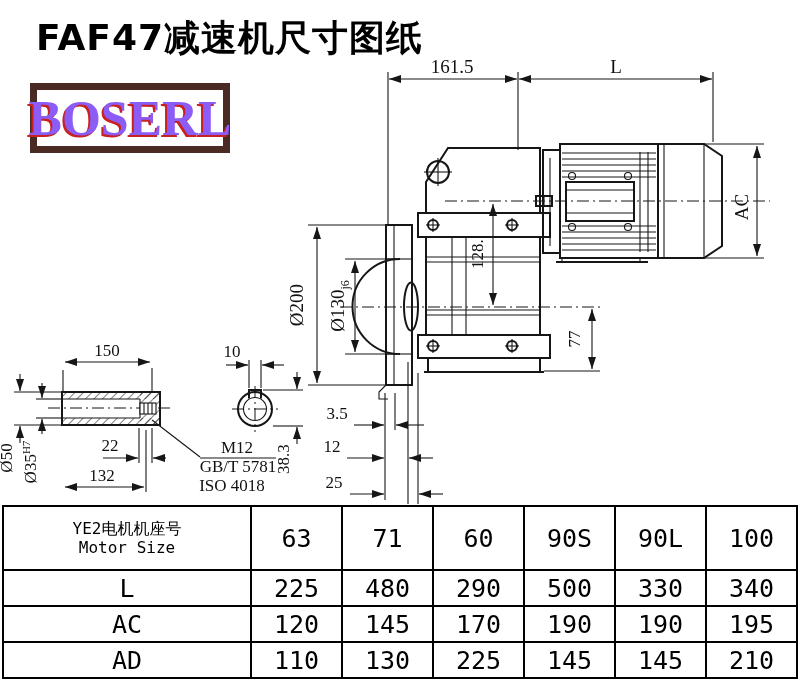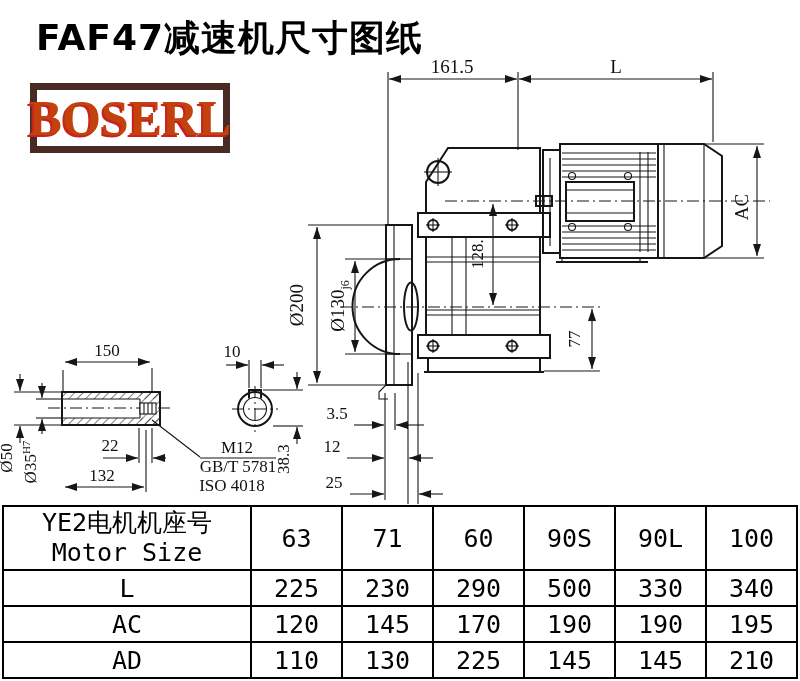--- a/index.html
+++ b/index.html
@@ -3,37 +3,37 @@
 <meta charset="utf-8">
 <style>
   html,body{margin:0;padding:0;background:#fff;}
   .stage{position:relative;width:800px;height:681px;background:#ffffff;overflow:hidden;
          font-family:"DejaVu Sans","Liberation Sans",sans-serif;color:#000;}
   .title{position:absolute;left:36px;top:14px;font-size:36px;font-weight:700;
          letter-spacing:1px;white-space:nowrap;}
   .logo{position:absolute;left:30px;top:83px;width:186px;height:56px;
         border:7px solid #4a2b24;background:#fff;display:flex;align-items:center;justify-content:center;}
   .logo span{font-family:"Liberation Serif","DejaVu Serif",serif;font-weight:700;font-size:50px;
-        color:#c2410c;line-height:1;text-shadow:-2px 2px 0 #c92020;}
+        color:#8b5cf6;line-height:1;text-shadow:-2px 2px 0 #c92020;}
   svg{position:absolute;left:0;top:0;}
   .ol{fill:none;stroke:#161616;stroke-width:2;stroke-linejoin:miter;}
   .tn{fill:none;stroke:#161616;stroke-width:1.1;}
   .dm{fill:none;stroke:#161616;stroke-width:1.1;}
   .cl{fill:none;stroke:#161616;stroke-width:1;stroke-dasharray:12 4 2 4;}
   .dt{font-family:"Liberation Serif","DejaVu Serif",serif;font-size:17px;fill:#111;}
   .dt19{font-family:"Liberation Serif","DejaVu Serif",serif;font-size:19px;fill:#111;}
   .spec{position:absolute;left:2px;top:505px;border-collapse:collapse;
         font-family:"DejaVu Sans Mono","Liberation Mono",monospace;}
   .spec td{border:2px solid #000;text-align:center;vertical-align:middle;
         font-size:25px;padding:0;}
   .spec td.h{width:246px;}
   .spec td.c{width:89px;border-radius:25px;}
   .spec tr.hdr td{height:62px;}
   .spec tr.r td{height:34px;}
-  .hdr .l1,.hdr .l2{display:block;line-height:1.2;font-size:25px;}
+  .hdr .l1,.hdr .l2{display:block;line-height:1.2;font-size:16px;}
 </style>
 </head>
 <body>
 
 <div class="stage">
 
   <div class="title">FAF47减速机尺寸图纸</div>
 
   <div class="logo">
     <span>BOSERL</span>
@@ -254,21 +254,21 @@
       <td class="c">63</td>
       <td class="c">71</td>
       <td class="c">60</td>
       <td class="c">90S</td>
       <td class="c">90L</td>
       <td class="c">100</td>
     </tr>
     <tr class="r">
       <td class="h">L</td>
       <td class="c">225</td>
-      <td class="c">230</td>
+      <td class="c">480</td>
       <td class="c">290</td>
       <td class="c">500</td>
       <td class="c">330</td>
       <td class="c">340</td>
     </tr>
     <tr class="r">
       <td class="h">AC</td>
       <td class="c">120</td>
       <td class="c">145</td>
       <td class="c">170</td>

